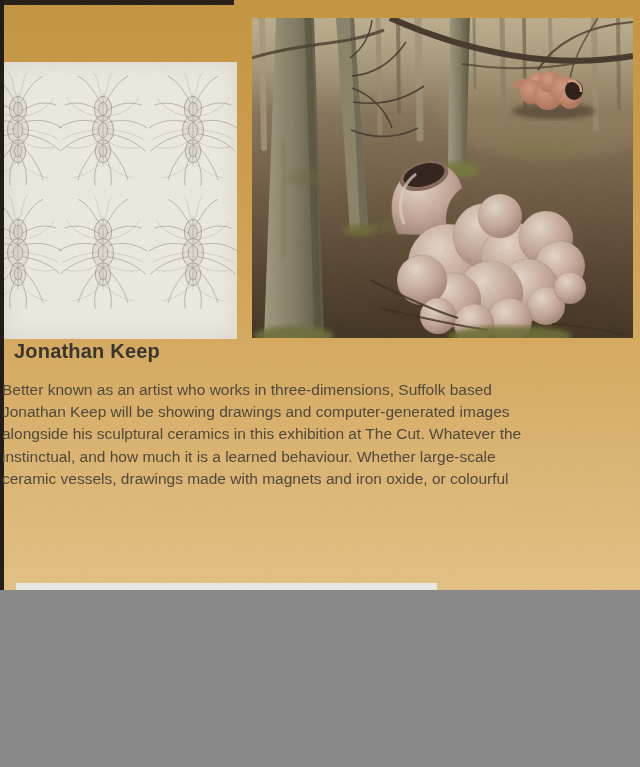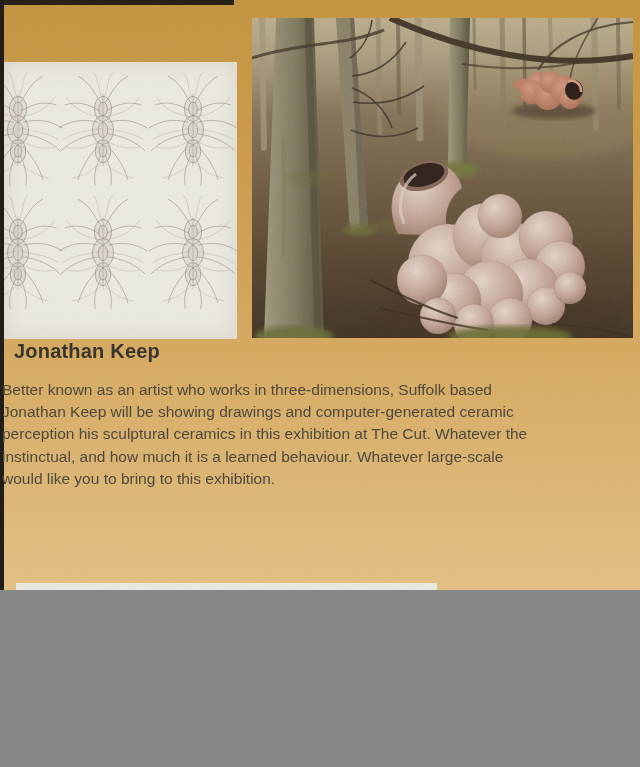--- a/index.html
+++ b/index.html
@@ -234,24 +234,24 @@
     </g>
     <ellipse cx="258" cy="318" rx="62" ry="10" fill="#6d7036" opacity=".9" filter="url(#soft1)"></ellipse>
 
     <rect width="381" height="320" filter="url(#grainF)" opacity="0.15" style="mix-blend-mode:multiply"></rect>
   </svg>
 
   <div class="headline">Jonathan Keep</div>
 
   <div class="bodytext">
     <div>Better known as an artist who works in three-dimensions, Suffolk based</div>
-    <div>Jonathan Keep will be showing drawings and computer-generated ceramic</div>
-    <div>perception his sculptural ceramics in this exhibition at The Cut. Whatever the</div>
-    <div>instinctual, and how much it is a learned behaviour. Whatever large-scale</div>
-    <div>would like you to bring to this exhibition.</div>
+    <div>Jonathan Keep will be showing drawings and computer-generated images</div>
+    <div>alongside his sculptural ceramics in this exhibition at The Cut. Whatever the</div>
+    <div>instinctual, and how much it is a learned behaviour. Whether large-scale</div>
+    <div>ceramic vessels, drawings made with magnets and iron oxide, or colourful</div>
   </div>
 
   <svg class="photo-vessels" viewBox="0 0 421 184" preserveAspectRatio="none">
     <defs>
       <linearGradient id="vbg" x1="0" y1="0" x2="0" y2="1">
         <stop offset="0" stop-color="#edece6"></stop>
         <stop offset="1" stop-color="#e2e0d5"></stop>
       </linearGradient>
       <radialGradient id="teal" cx="0.5" cy="0.45" r="0.7">
         <stop offset="0" stop-color="#a9cdb4"></stop>

